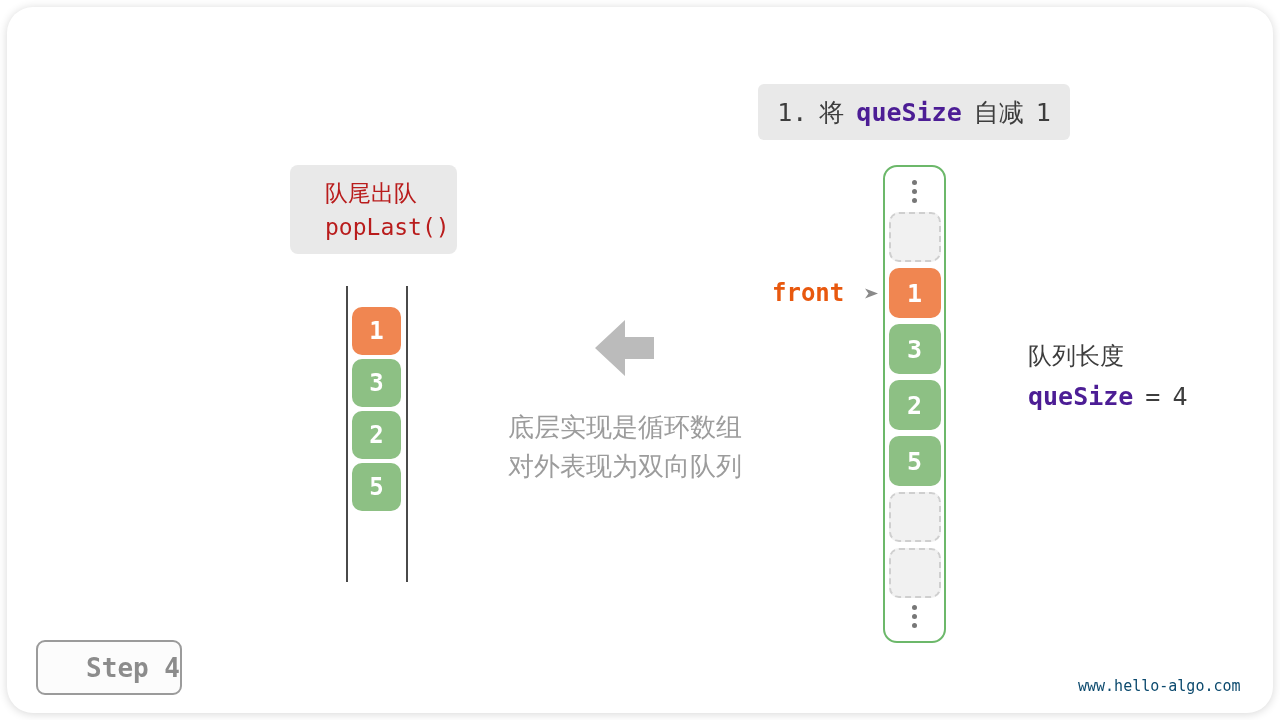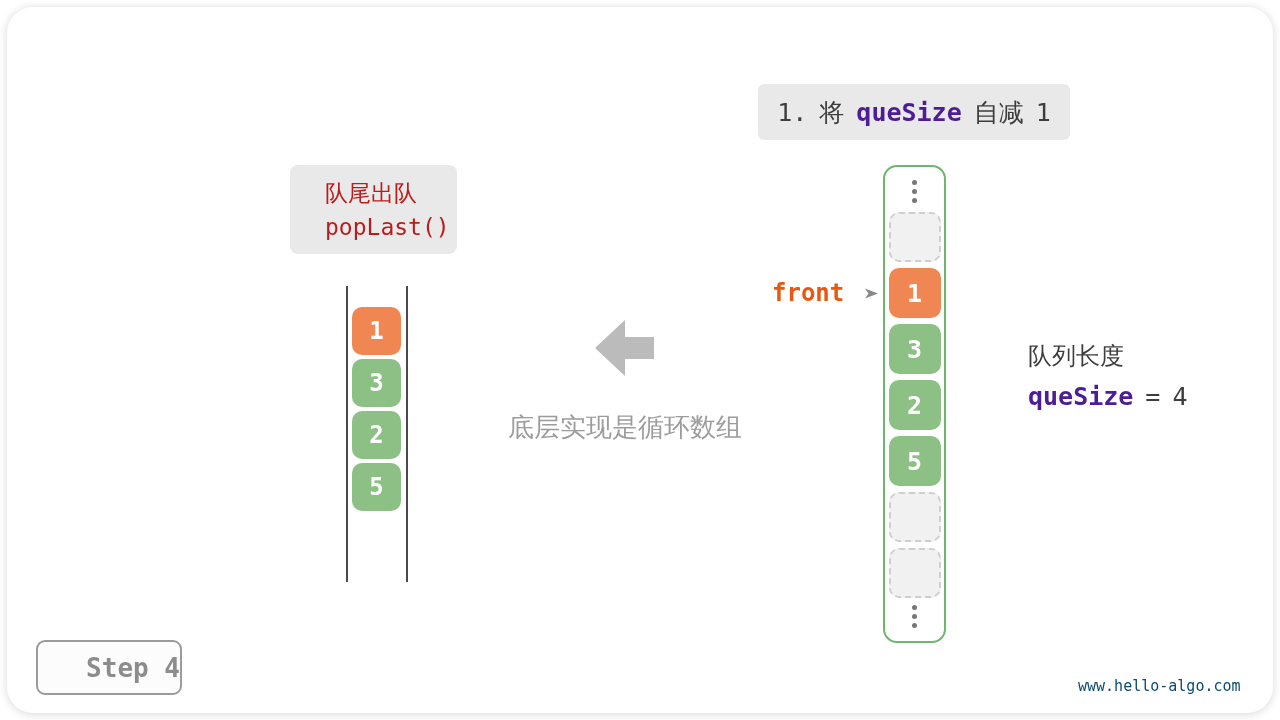--- a/index.html
+++ b/index.html
@@ -117,20 +117,21 @@
 </div>
 
 <div class="big-arrow">
   <svg width="59" height="58" viewBox="0 0 59 58">
     <polygon points="0,29 30,1 30,18 59,18 59,40 30,40 30,57" fill="#bbbbbb"></polygon>
   </svg>
 </div>
 
 <div class="caption">
   <div>底层实现是循环数组</div>
+  <div>对外表现为双向队列</div>
 </div>
 
 <div class="front-ptr">
   <span class="lbl">front</span>
   <svg width="15" height="13" viewBox="0 0 15 13">
     <polygon points="1,1.5 14,6.5 1,11.5 4.5,6.5" fill="#8a8a8a"></polygon>
   </svg>
 </div>
 
 <div class="ring">

